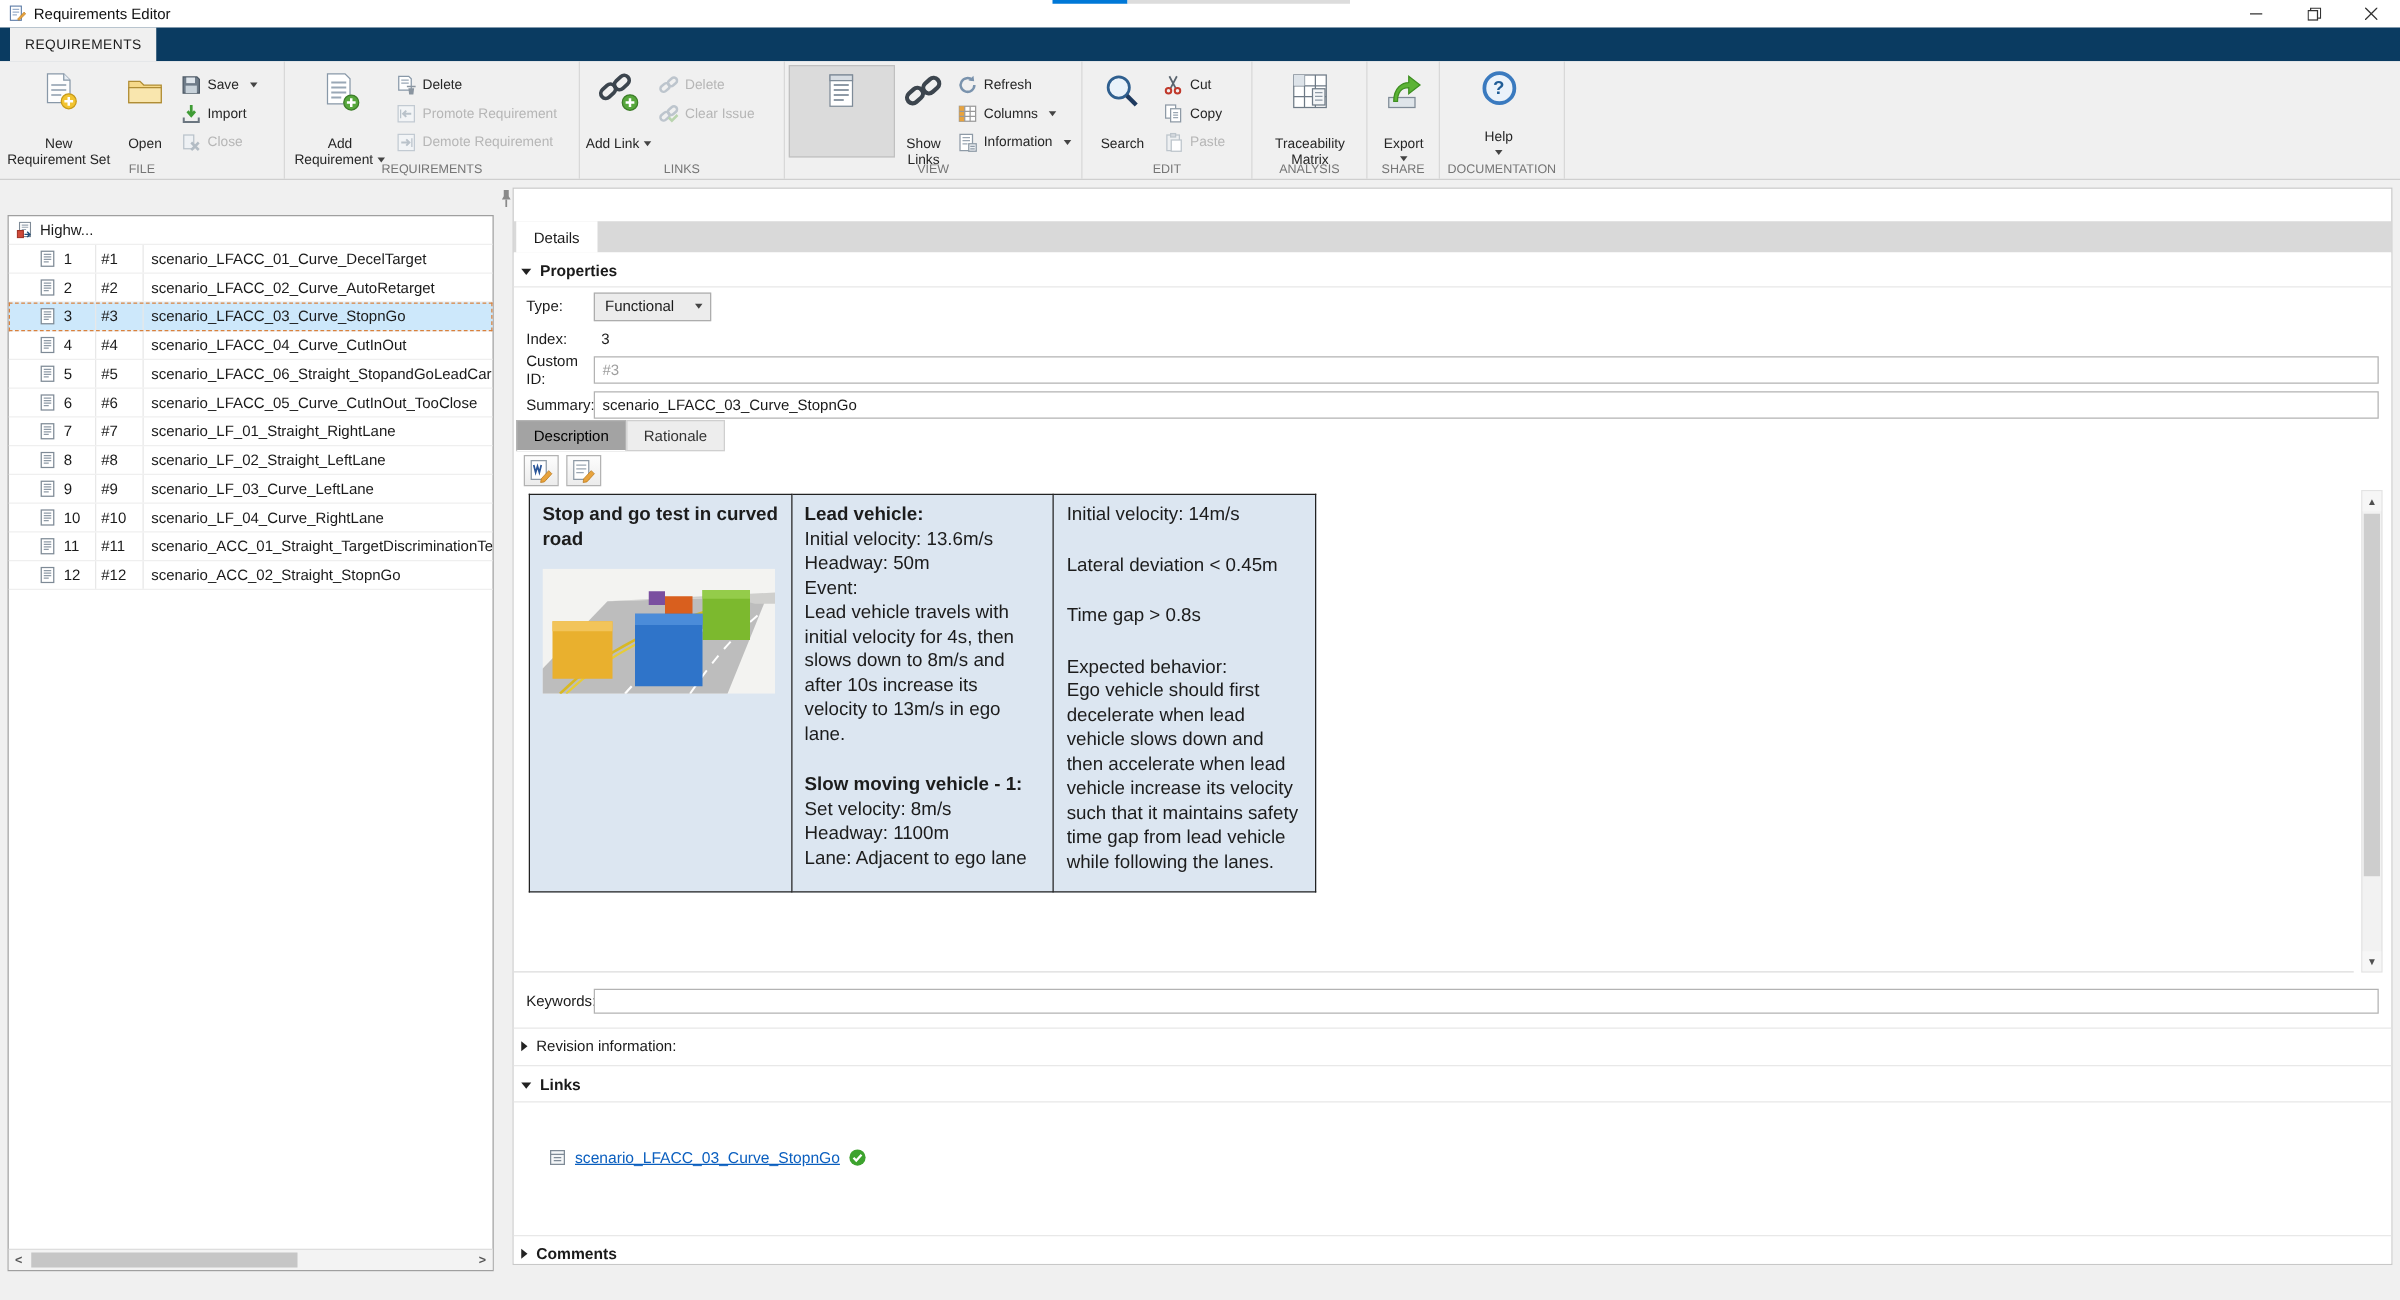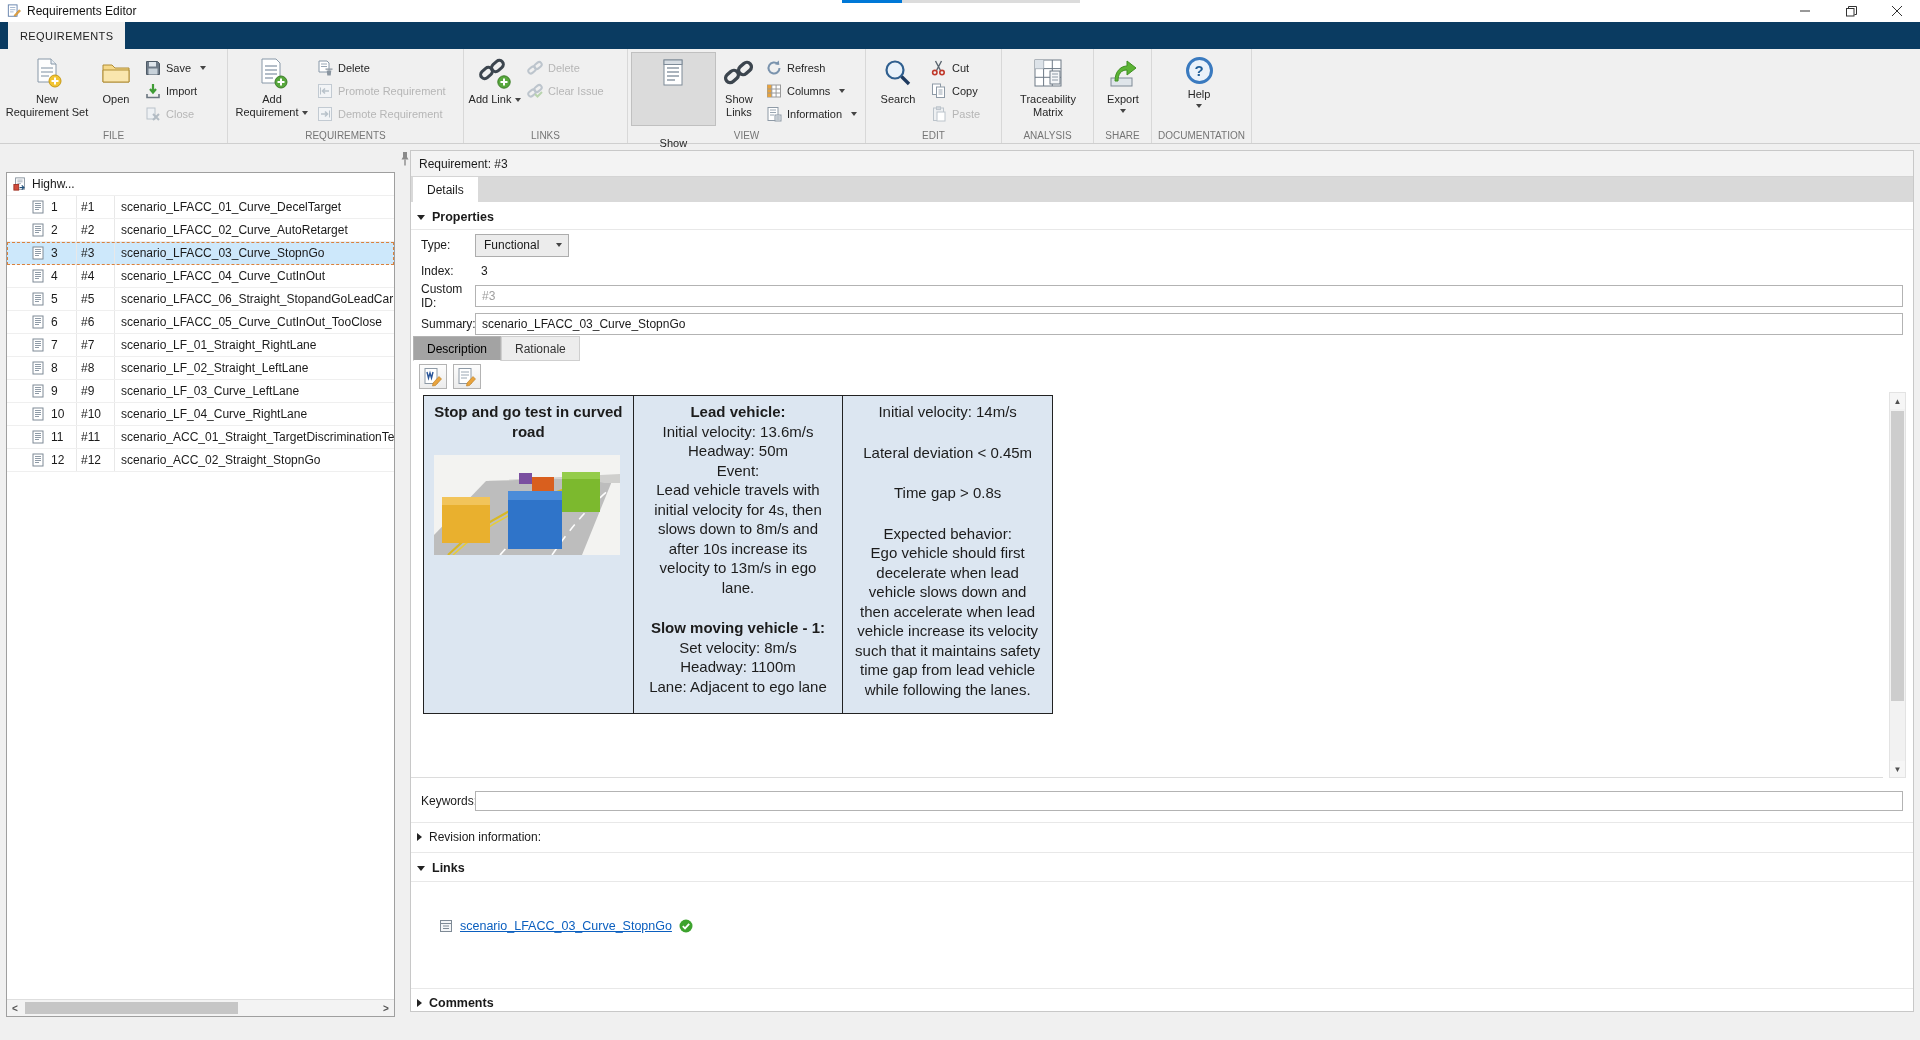--- a/index.html
+++ b/index.html
@@ -29,21 +29,21 @@
   .ribbon-tab { position:absolute; left:8px; top:0; height:27px; padding:0 12px; background:#f0f0f0; color:#1c1c1c;
     font-size:11px; letter-spacing:.4px; display:flex; align-items:center; }
 
   
   .toolstrip { position:absolute; left:0; top:49px; width:100%; height:95px; background:#f0f0f0;
     border-bottom:1px solid #cfcfcf; display:flex; align-items:stretch; }
   .group { position:relative; border-right:1px solid #d8d8d8; padding:3px 2px 16px 3px; display:flex; align-items:flex-start; }
   .group-label { position:absolute; bottom:2px; left:0; right:0; text-align:center; font-size:10px; color:#757575; }
   .bigbtn { height:74px; display:flex; flex-direction:column; align-items:center; padding-top:5px;
     font-size:11px; color:#262626; text-align:center; cursor:default; }
-  .bigbtn .lbl { margin-top:4px; line-height:1.18; }
+  .bigbtn .lbl { margin-top:20px; line-height:1.18; }
   .bigbtn.selected { background:#dbdbdb; border:1px solid #c0c0c0; padding-top:4px;gap:44px; }
   .caret { display:inline-block; width:0; height:0; border-left:3.5px solid transparent; border-right:3.5px solid transparent;
     border-top:4px solid #444; margin-left:4px; vertical-align:middle; }
   .caret.below { display:block; margin:3px auto 0; }
   .smallcol { display:flex; flex-direction:column; padding-top:4px; }
   .smallbtn { height:23px; display:flex; align-items:center; gap:5px; font-size:11px; color:#262626; padding:0 6px 0 4px; white-space:nowrap; }
   .smallbtn.disabled { color:#b6b6b6; }
 
   
   .pin { position:absolute; left:399px; top:151px; }
@@ -94,21 +94,21 @@
     background:#ededed; color:#333; }
   .etab.active { background:#a3a3a3; border:1px solid #b3b3b3; border-bottom:1px solid #fff; color:#000; }
   .ebtn { position:absolute; width:28px; height:25px; border:1px solid #b3b3b3; background:linear-gradient(#fdfdfd,#ececec);
     display:flex; align-items:center; justify-content:center; }
 
   .desc-viewport { position:absolute; left:0; right:30px; height:386px; overflow:hidden; border-bottom:1px solid #dcdcdc; }
   .desc-table { border-collapse:collapse; margin:3px 0 0 12px; table-layout:fixed; width:630px;
     font-size:15px; line-height:1.3; color:#1c1c1c; }
   .desc-table th { background:#4472c4; color:#fff; font-size:17px; font-weight:bold; text-align:left;
     padding:7px 10px; border:1px solid #222; vertical-align:top; line-height:1.25; }
-  .desc-table td { background:#dce6f1; border:1px solid #222; vertical-align:top; padding:6px 10px 14px;text-align:center; }
+  .desc-table td { background:#dce6f1; border:1px solid #222; vertical-align:top; padding:6px 10px 14px; }
   .w1 { width:223px; } .w2 { width:189px; } .w3 { width:218px; }
   .b { font-weight:bold; }
   .pl { white-space:pre-line; }
   .sp { margin-top:21px; }
   .scene { margin-top:14px; width:186px; height:100px; border:0; }
 
   .vscroll { position:absolute; right:7px; width:17px; height:386px; background:#f2f2f2; border:1px solid #e3e3e3; }
   .vs-arr { position:absolute; left:0; right:0; height:16px; display:flex; align-items:center; justify-content:center;
     font-size:8px; color:#505050; background:#f6f6f6; }
   .vs-thumb { position:absolute; left:1px; right:1px; background:#cdcdcd; }
@@ -650,21 +650,20 @@
   <div class="hscroll">
     <div class="hs-arr">&lt;</div>
     <div class="hs-track">
         <div class="hs-thumb"></div>
       </div>
     <div class="hs-arr">&gt;</div>
   </div>
 </div>
 
 <div class="right-panel">
-  <div class="req-band">Requirement: #3</div>
   <div class="tabstrip">
     <div class="details-tab">Details</div>
   </div>
 
   <div class="panel-body">
 
     <div class="sec-head" style="top:4px">
       <span class="tri-d"></span>
       <span>Properties</span>
     </div>

